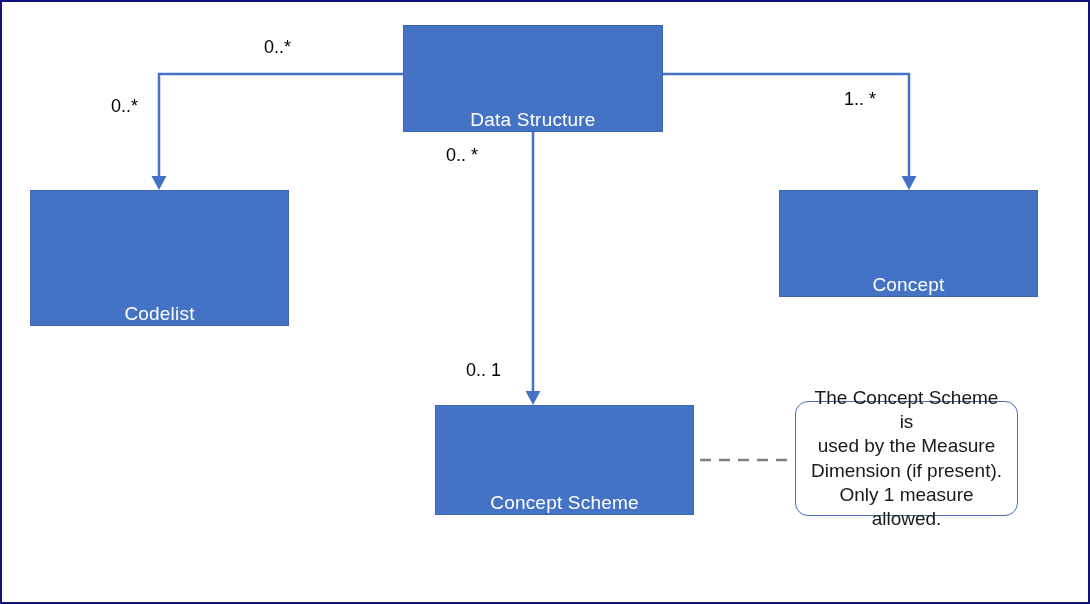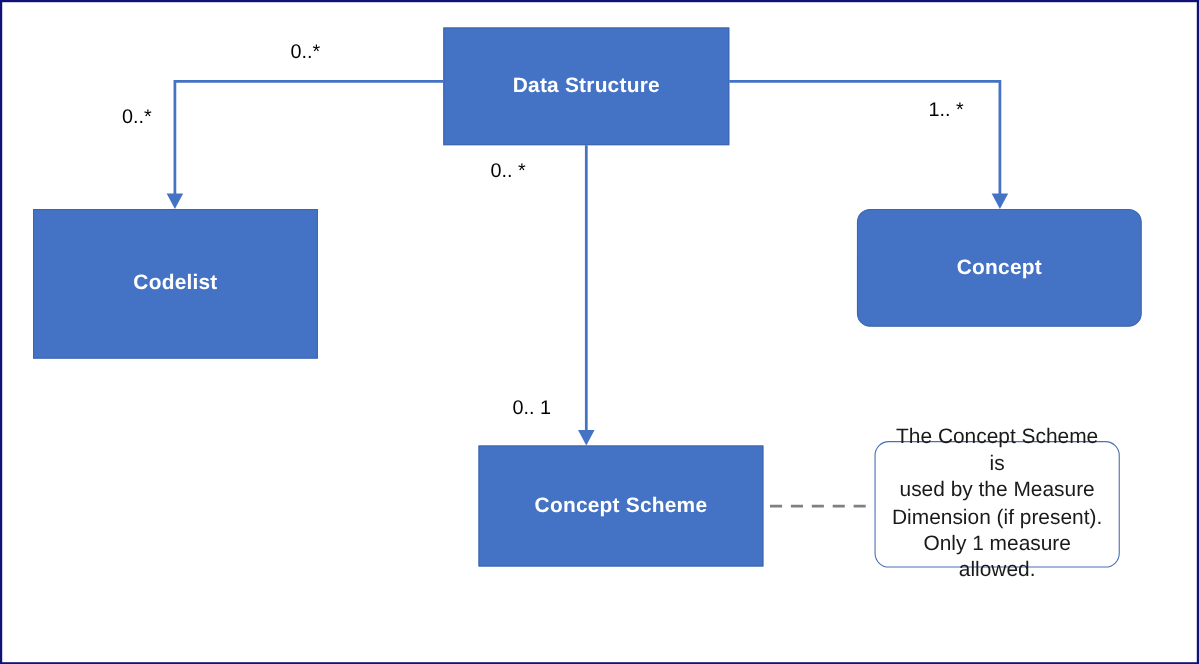--- a/index.html
+++ b/index.html
@@ -24,30 +24,30 @@
     width: 1090px;
     height: 604px;
     pointer-events: none;
   }
   .node {
     position: absolute;
     background: #4472c4;
     border: 1px solid #3d66b0;
     box-sizing: border-box;
     display: flex;
-    align-items: center;
+    align-items: flex-end;
     justify-content: center;
     color: #ffffff;
     font-size: 19px;
-    font-weight: 700;
+    font-weight: 400;
     letter-spacing: 0.2px;
   }
   #node-data-structure { left: 401px; top: 23px;  width: 260px; height: 107px; }
   #node-codelist       { left: 28px;  top: 188px; width: 259px; height: 136px; }
-  #node-concept        { left: 777px; top: 188px; width: 259px; height: 107px; border-radius: 12px; }
+  #node-concept        { left: 777px; top: 188px; width: 259px; height: 107px; }
   #node-concept-scheme { left: 401px; top: 403px; width: 259px; height: 110px; margin-left: 32px; }
 
   .mult {
     position: absolute;
     color: #000000;
     font-size: 18px;
     white-space: pre;
     line-height: 1;
   }
   #mult-top-left    { left: 262px; top: 36px; }

